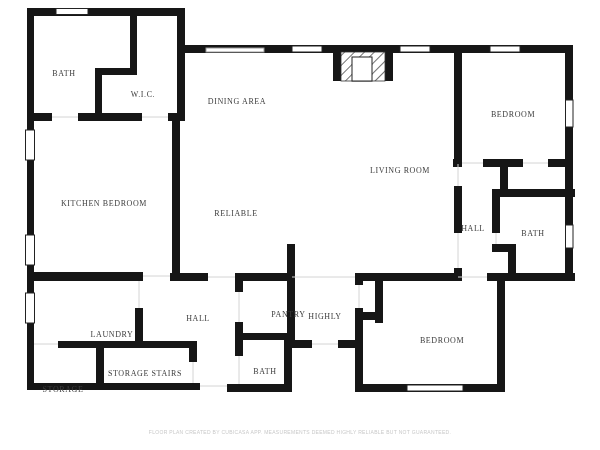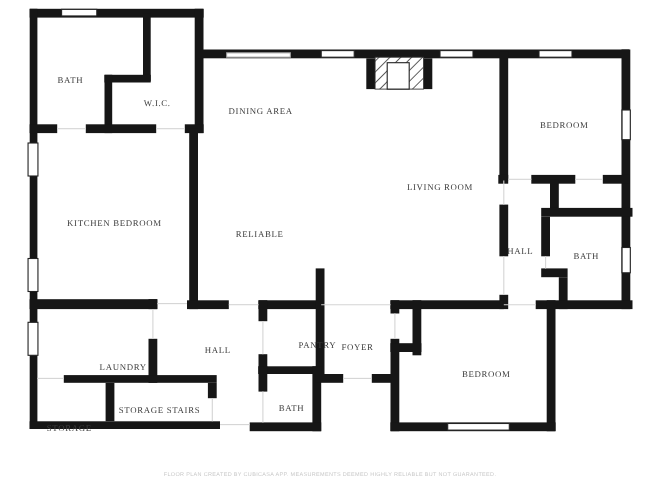--- a/index.html
+++ b/index.html
@@ -150,20 +150,20 @@
   <span class="room-label" style="left:237px; top:101px;">DINING AREA</span>
   <span class="room-label" style="left:104px; top:203px;">KITCHEN BEDROOM</span>
   <span class="room-label" style="left:236px; top:213px;">RELIABLE</span>
   <span class="room-label" style="left:364px; top:170px;margin-left:36px;">LIVING ROOM</span>
   <span class="room-label" style="left:513px; top:114px;">BEDROOM</span>
   <span class="room-label" style="left:473px; top:228px;">HALL</span>
   <span class="room-label" style="left:533px; top:233px;">BATH</span>
   <span class="room-label" style="left:84px;  top:334px;margin-left:28px;">LAUNDRY</span>
   <span class="room-label" style="left:198px; top:318px;">HALL</span>
   <span class="room-label" style="left:265px; top:314px;padding-left:47px;">PANTRY</span>
-  <span class="room-label" style="left:325px; top:316px;">FOYER</span>
+  <span class="room-label" style="left:325px; top:316px;">HIGHLY</span>
   <span class="room-label" style="left:442px; top:340px;">BEDROOM</span>
   <span class="room-label" style="left:63px;  top:373px;margin-top:16px;">STORAGE</span>
   <span class="room-label" style="left:145px; top:373px;">STORAGE STAIRS</span>
   <span class="room-label" style="left:265px; top:371px;">BATH</span>
 
   <span class="footer-note">FLOOR PLAN CREATED BY CUBICASA APP. MEASUREMENTS DEEMED HIGHLY RELIABLE BUT NOT GUARANTEED.</span>
 </div>
 
 </body></html>

